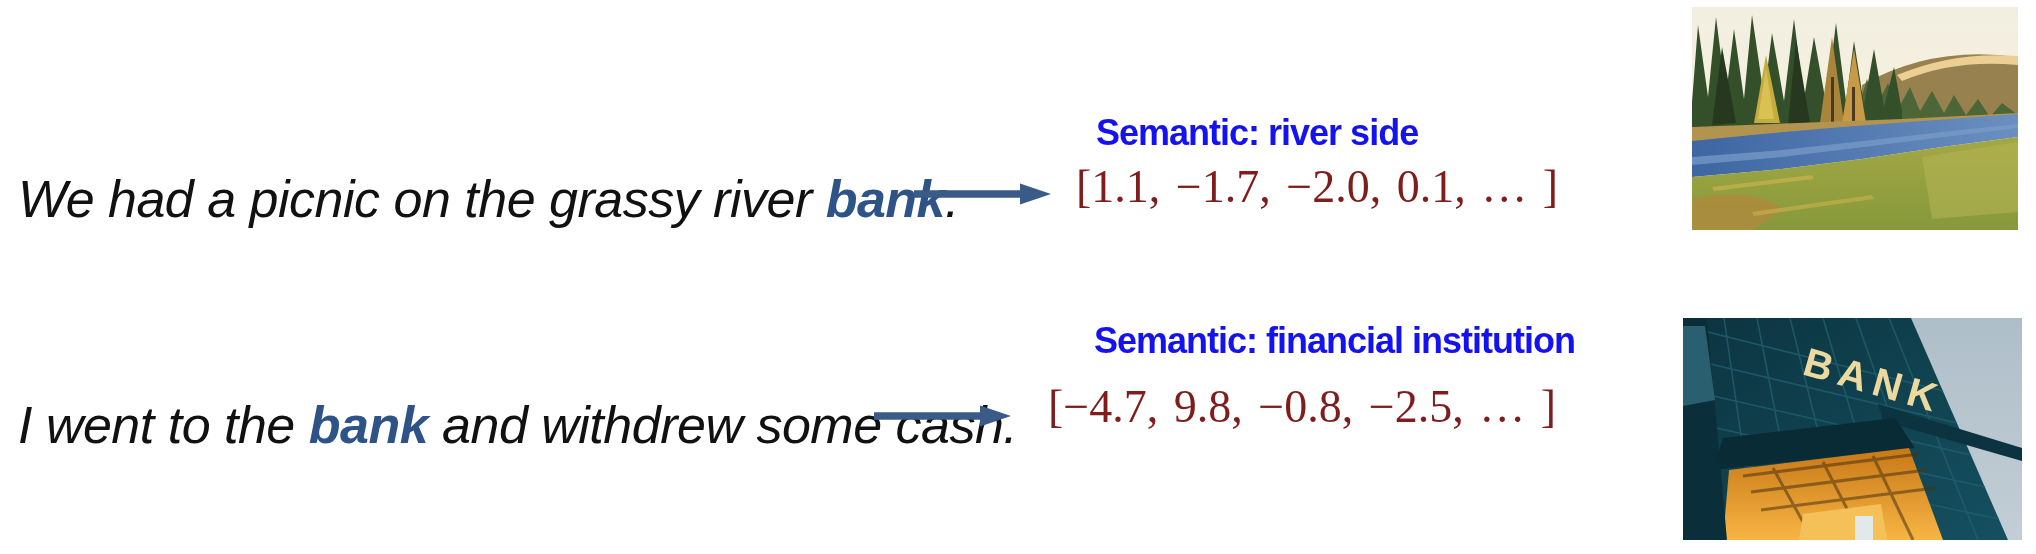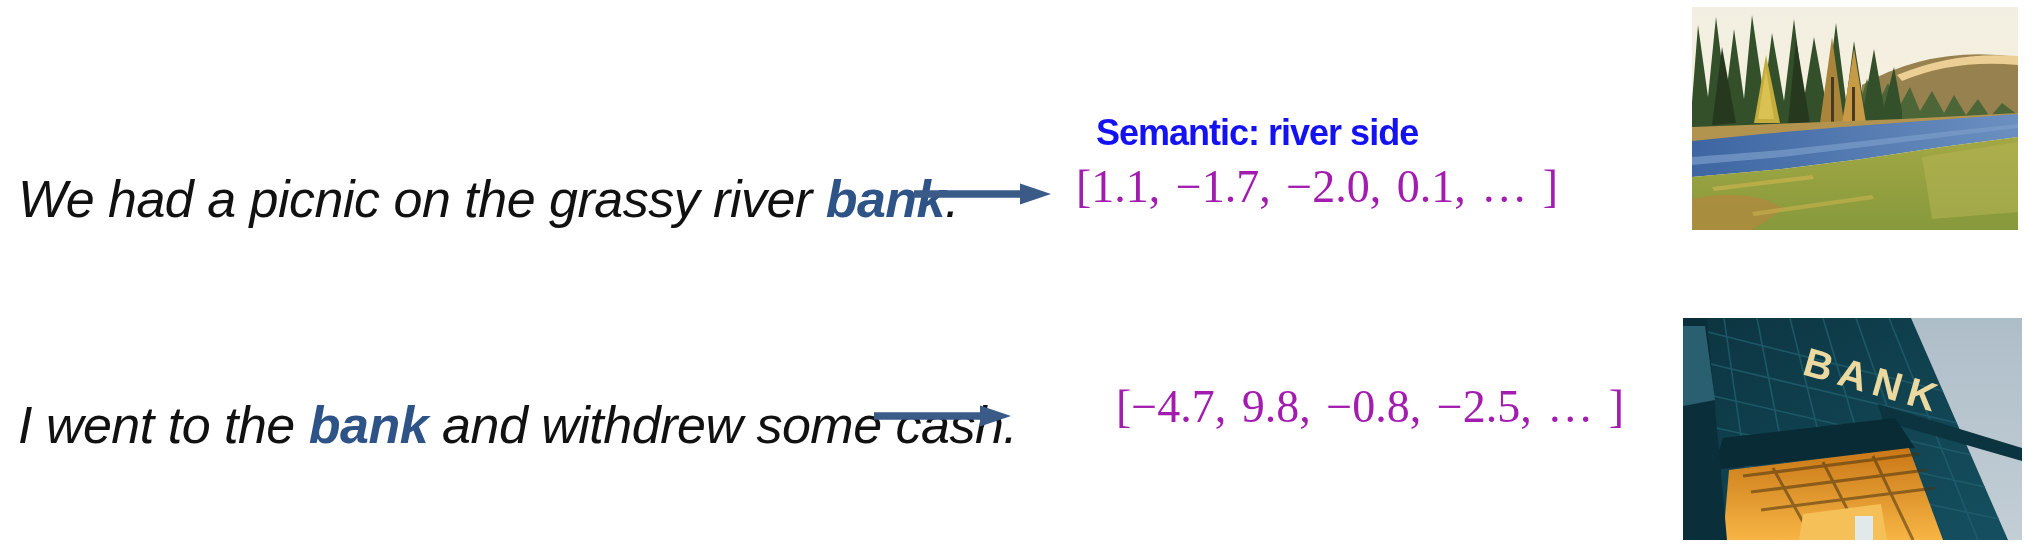--- a/index.html
+++ b/index.html
@@ -30,21 +30,21 @@
     font-size: 36px;
     font-weight: 700;
     color: #1512F2;
     letter-spacing: -1px;
     white-space: nowrap;
   }
 
   .vector {
     font-family: "Liberation Serif", serif;
     font-size: 46px;
-    color: #a21caf;
+    color: #7f1d1d;
     white-space: nowrap;
     word-spacing: 4px;
   }
 
   .photo { display: block; }
   .photo svg { display: block; width: 100%; height: 100%; }
 </style>
 </head>
 <body>
 
@@ -105,22 +105,23 @@
 
   <div class="abs sentence" style="left:18px; top:396px;"><span>I went to the </span><span class="hl">bank</span><span> and withdrew some cash.</span></div>
 
   <div class="abs" style="left:872px; top:403px; width:140px; height:26px;">
     <svg width="140" height="26" viewBox="0 0 140 26">
       <line x1="2" y1="13" x2="112" y2="13" stroke="#3A5A88" stroke-width="7.5"></line>
       <polygon points="108,2.5 139,13 108,23.5" fill="#3A5A88"></polygon>
     </svg>
   </div>
 
+  <div class="abs semantic-label" style="left:1094px; top:320px;">Semantic: financial institution</div>
 
-  <div class="abs vector" style="left:1116px; top:380px;">[−4.7, 9.8, −0.8, −2.5, … ]</div>
+  <div class="abs vector" style="left:1048px; top:380px;">[−4.7, 9.8, −0.8, −2.5, … ]</div>
 
   <div class="abs photo" style="left:1683px; top:318px; width:339px; height:222px;">
     <svg viewBox="0 0 339 222" preserveAspectRatio="none">
       <defs>
         <linearGradient id="bsky" x1="0" y1="0" x2="0" y2="1">
           <stop offset="0" stop-color="#aebec9"></stop>
             <stop offset="1" stop-color="#c3ced5"></stop>
         </linearGradient>
         <linearGradient id="bglass" x1="0" y1="0" x2="1" y2="1">
           <stop offset="0" stop-color="#0c3440"></stop>

